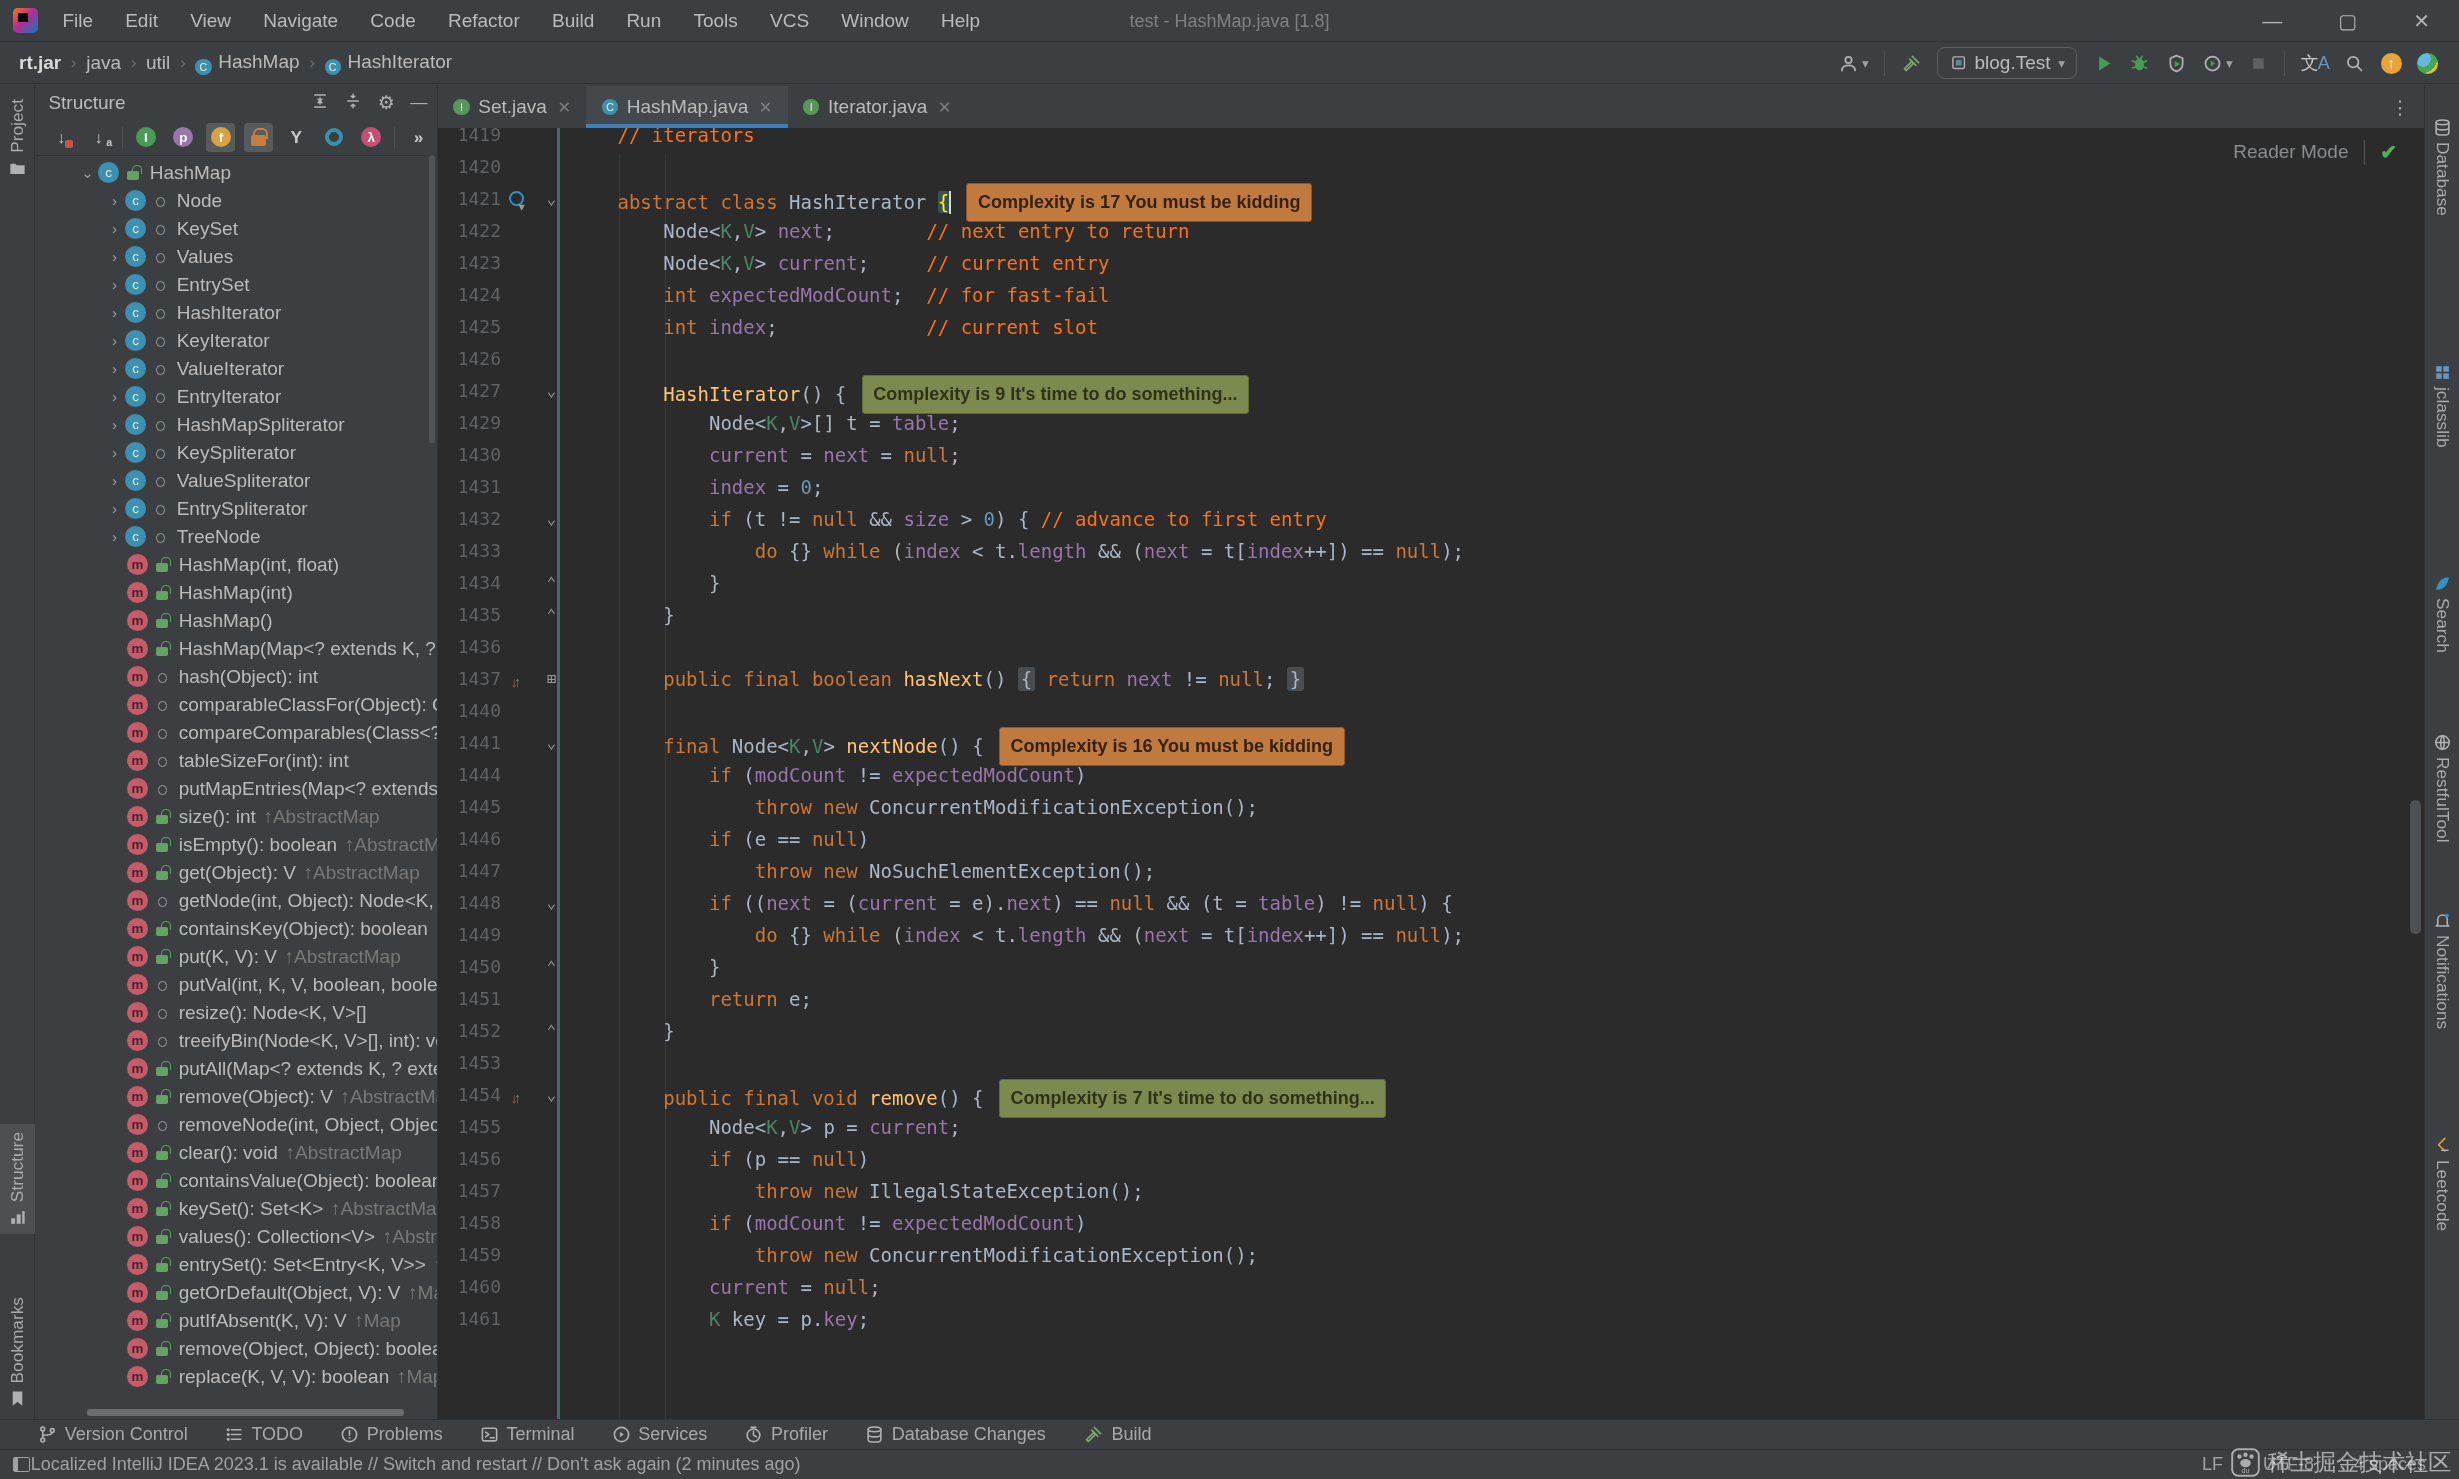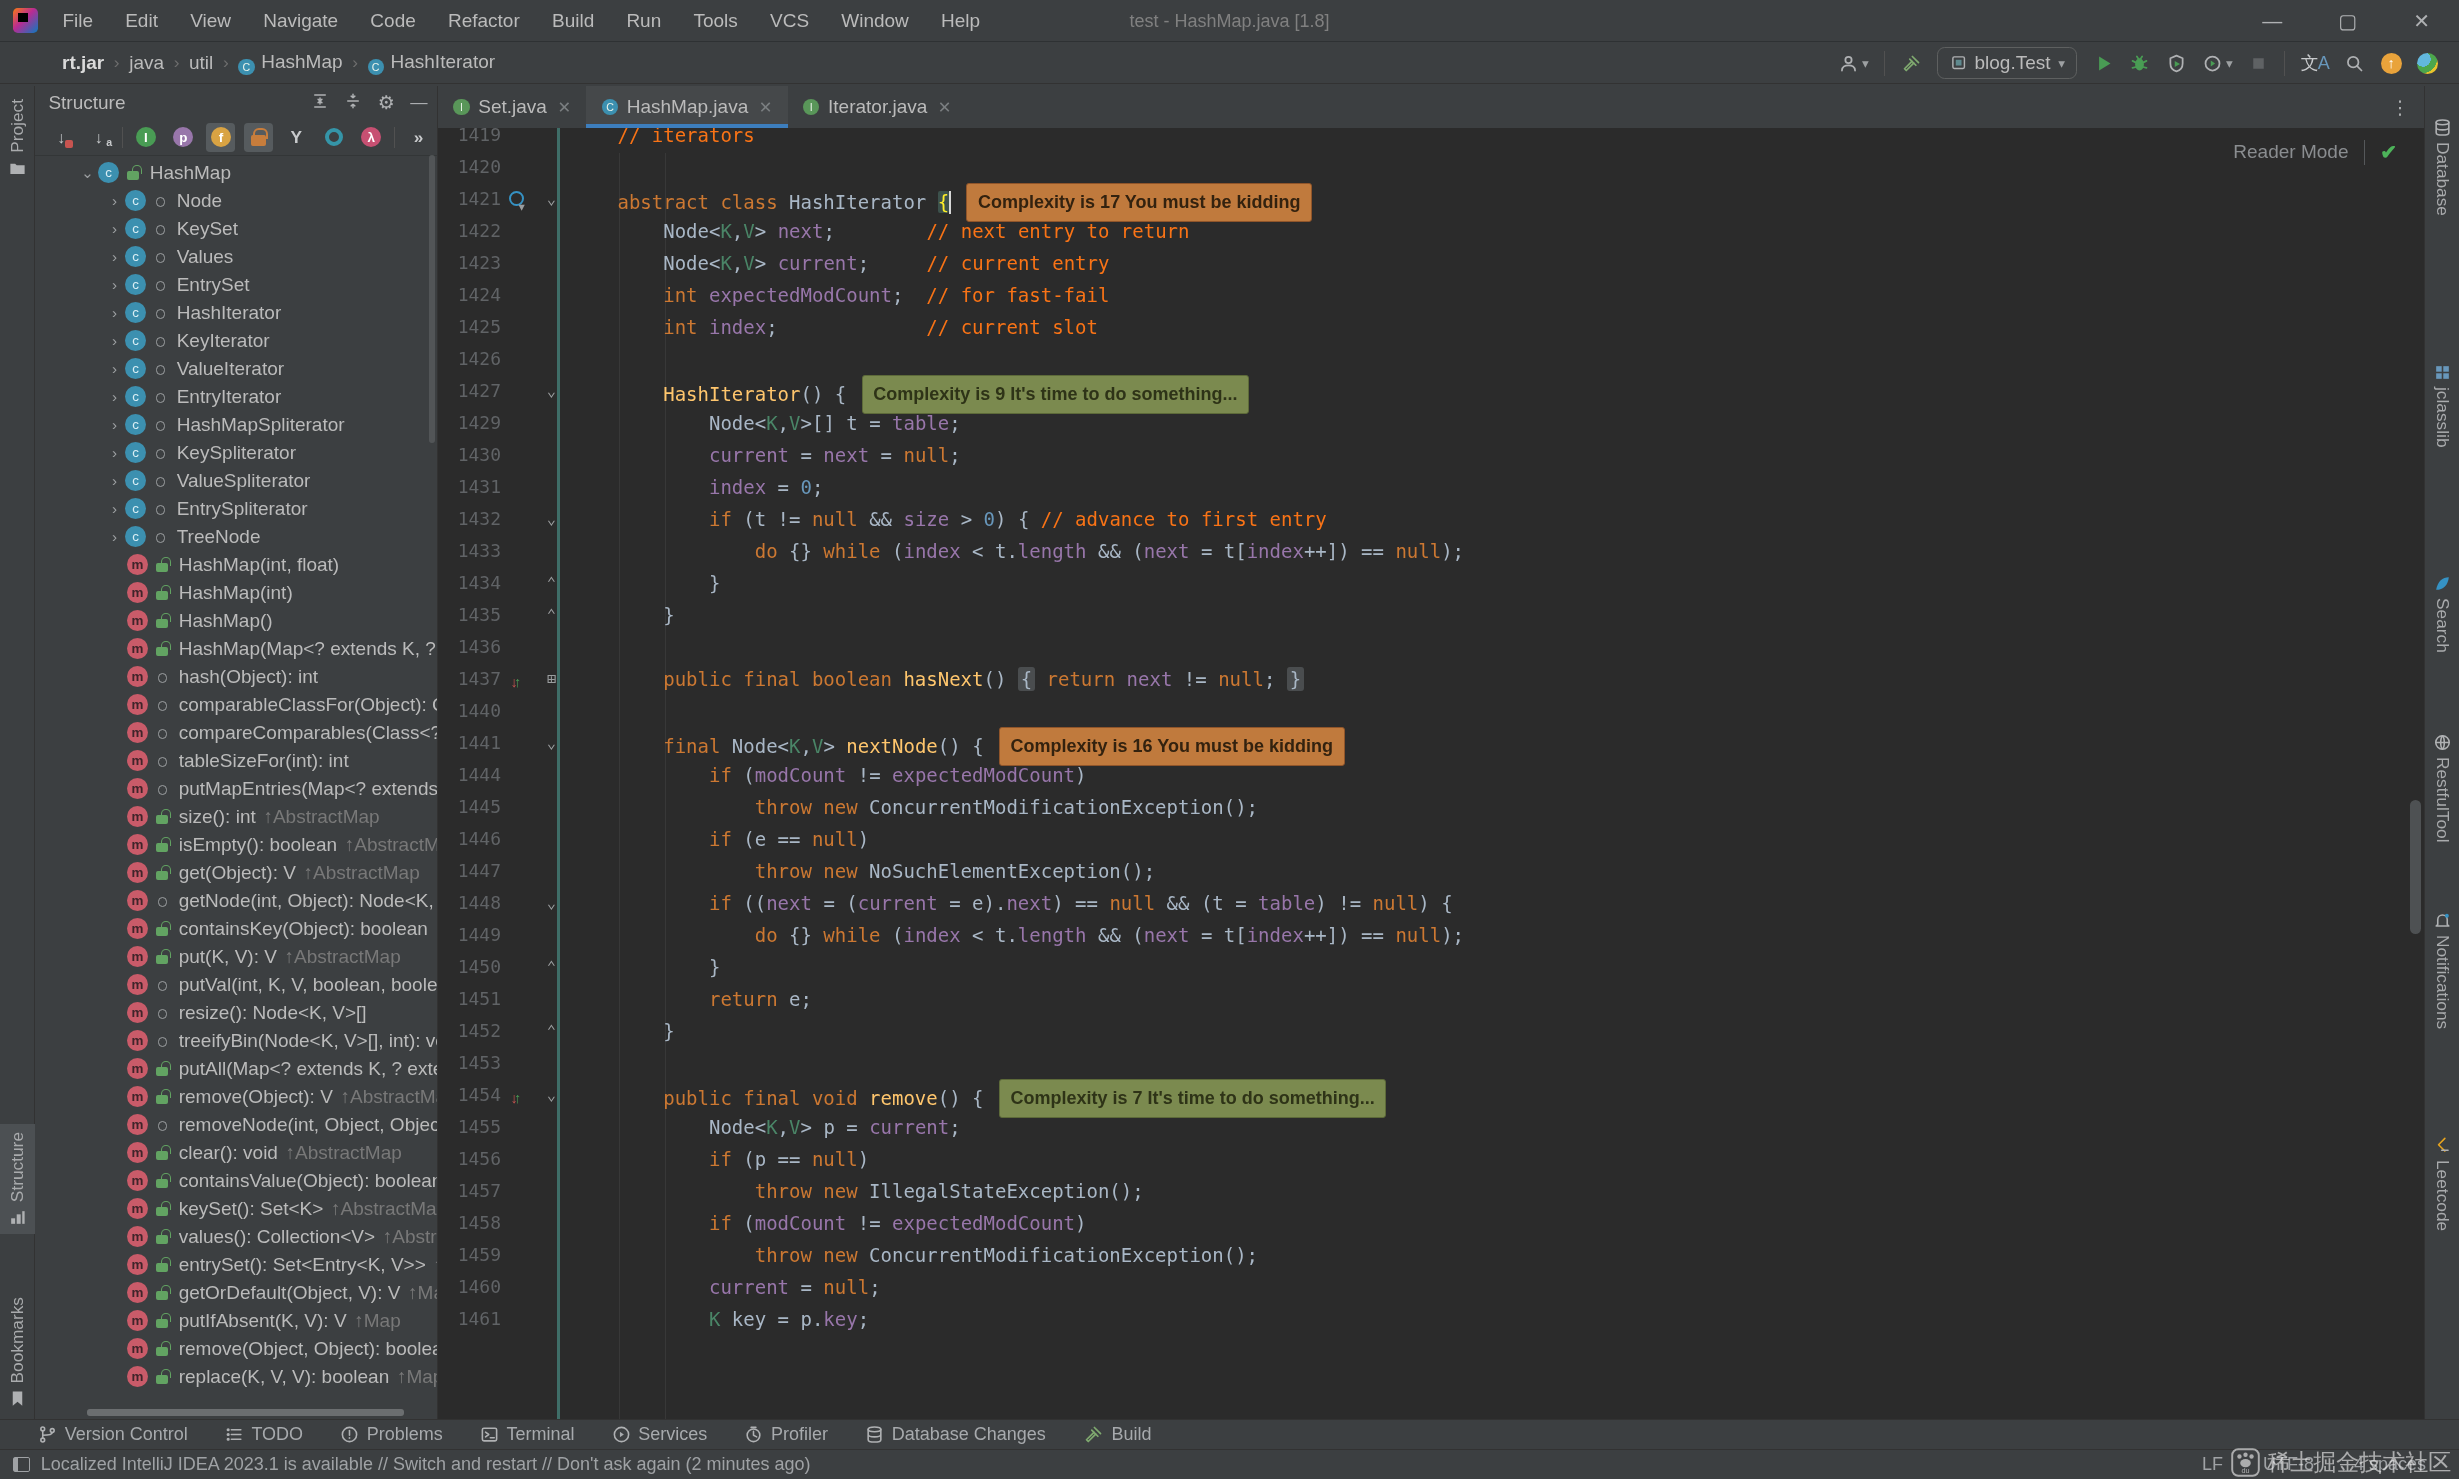--- a/index.html
+++ b/index.html
@@ -14,21 +14,21 @@
   .menus { display:flex; gap:11px; }
   .menu-item { padding:3.8px 10.6px; font-size:19px; color:#BBBBBB; border-radius:3.8px; }
   .win-title { position:absolute; left:50%; transform:translateX(-50%); top:0; height:42px; line-height:42px; color:#808080; font-size:18px; }
   .winbtns { position:absolute; right:0; top:0; height:42px; display:flex; align-items:center; gap:56px; padding-right:29px; color:#AFB1B3; font-size:20px; }
   .winbtns span { display:inline-block; }
 
   
   .toolbar { position:absolute; left:0; top:43px; right:0; height:41px; background:#3C3F41; border-bottom:1px solid #323232; display:flex; align-items:center; }
   .crumbs { display:flex; align-items:center; gap:9.6px; padding-left:19px; font-size:19px; color:#BBBBBB; }
   .crumb-sep { color:#6E6E6E; font-size:17.3px; }
-  .crumb.bold { color:#DADADA; font-weight:bold;margin-left:43px; }
+  .crumb.bold { color:#DADADA; font-weight:bold; }
   .tb-right { margin-left:auto; display:flex; align-items:center; gap:15.4px; padding-right:21px; }
   .tb-sep { width:1px; height:25px; background:#515151; }
   .tbi { display:flex; align-items:center; gap:2.9px; }
   .tbi svg { display:block; }
   .runbox { display:flex; align-items:center; gap:7.7px; border:1px solid #5E6060; border-radius:7.7px; padding:3.8px 11.5px; font-size:19px; color:#BBBBBB; }
   .chev { color:#9DA0A2; font-size:13.4px; }
   .translate-g { color:#C8CACC; font-size:18px; letter-spacing:-1px; }
   .sphere { width:21px; height:21px; border-radius:50%; background:radial-gradient(circle at 30% 30%, #62B8DE 0 35%, #4CA64C 36% 65%, #E8C42C 66% 100%); }
   .upcircle { width:21px; height:21px; border-radius:50%; background:#E9A33B; color:#fff; text-align:center; line-height:21px; font-size:14.4px; font-weight:bold; }
 
@@ -111,21 +111,21 @@
   .reader { position:absolute; top:11.5px; right:27px; display:flex; align-items:center; gap:15.4px; font-family:"Liberation Sans",sans-serif; font-size:19px; color:#8A8D90; }
   .reader .bar { width:1px; height:25px; background:#55585A; }
   .reader .ok { color:#4DB35A; font-size:20px; font-weight:bold; }
   .ed-scroll { position:absolute; right:2.9px; top:672px; width:11.5px; height:134px; background:#55585A; border-radius:5.8px; opacity:.85; }
 
   
   .btoolbar { position:absolute; left:0; right:0; bottom:30px; height:30px; background:#3C3F41; border-top:1px solid #323232; display:flex; align-items:center; gap:37px; padding-left:38px; font-size:18px; color:#A7AAAD; }
   .btool { display:flex; align-items:center; gap:7.7px; }
   .btool svg { display:block; }
   .statusbar { position:absolute; left:0; right:0; bottom:0; height:30px; background:#3C3F41; border-top:1px solid #323232; display:flex; align-items:center; font-size:18px; color:#9FA2A5; }
-  .sb-left { display:flex; align-items:center; gap:11px; padding-left:13.4px; }
+  .sb-left { display:flex; align-items:center; gap:1px; padding-left:13.4px; }
   .sb-panelico { width:16.3px; height:14.4px; border:1.9px solid #9FA2A5; border-radius:1.9px; position:relative; }
   .sb-panelico::after{ content:""; position:absolute; left:0; top:0; bottom:0; width:3.8px; background:#9FA2A5; }
   .sb-right { margin-left:auto; display:flex; align-items:center; gap:40px; padding-right:33px; }
   .watermark { position:absolute; right:7.7px; bottom:1px; display:flex; align-items:center; gap:7.7px; opacity:.62; color:#F0F0F0; font-size:23px; pointer-events:none; }
 </style>
 </head>
 <body>
 
 <div class="app">
 

